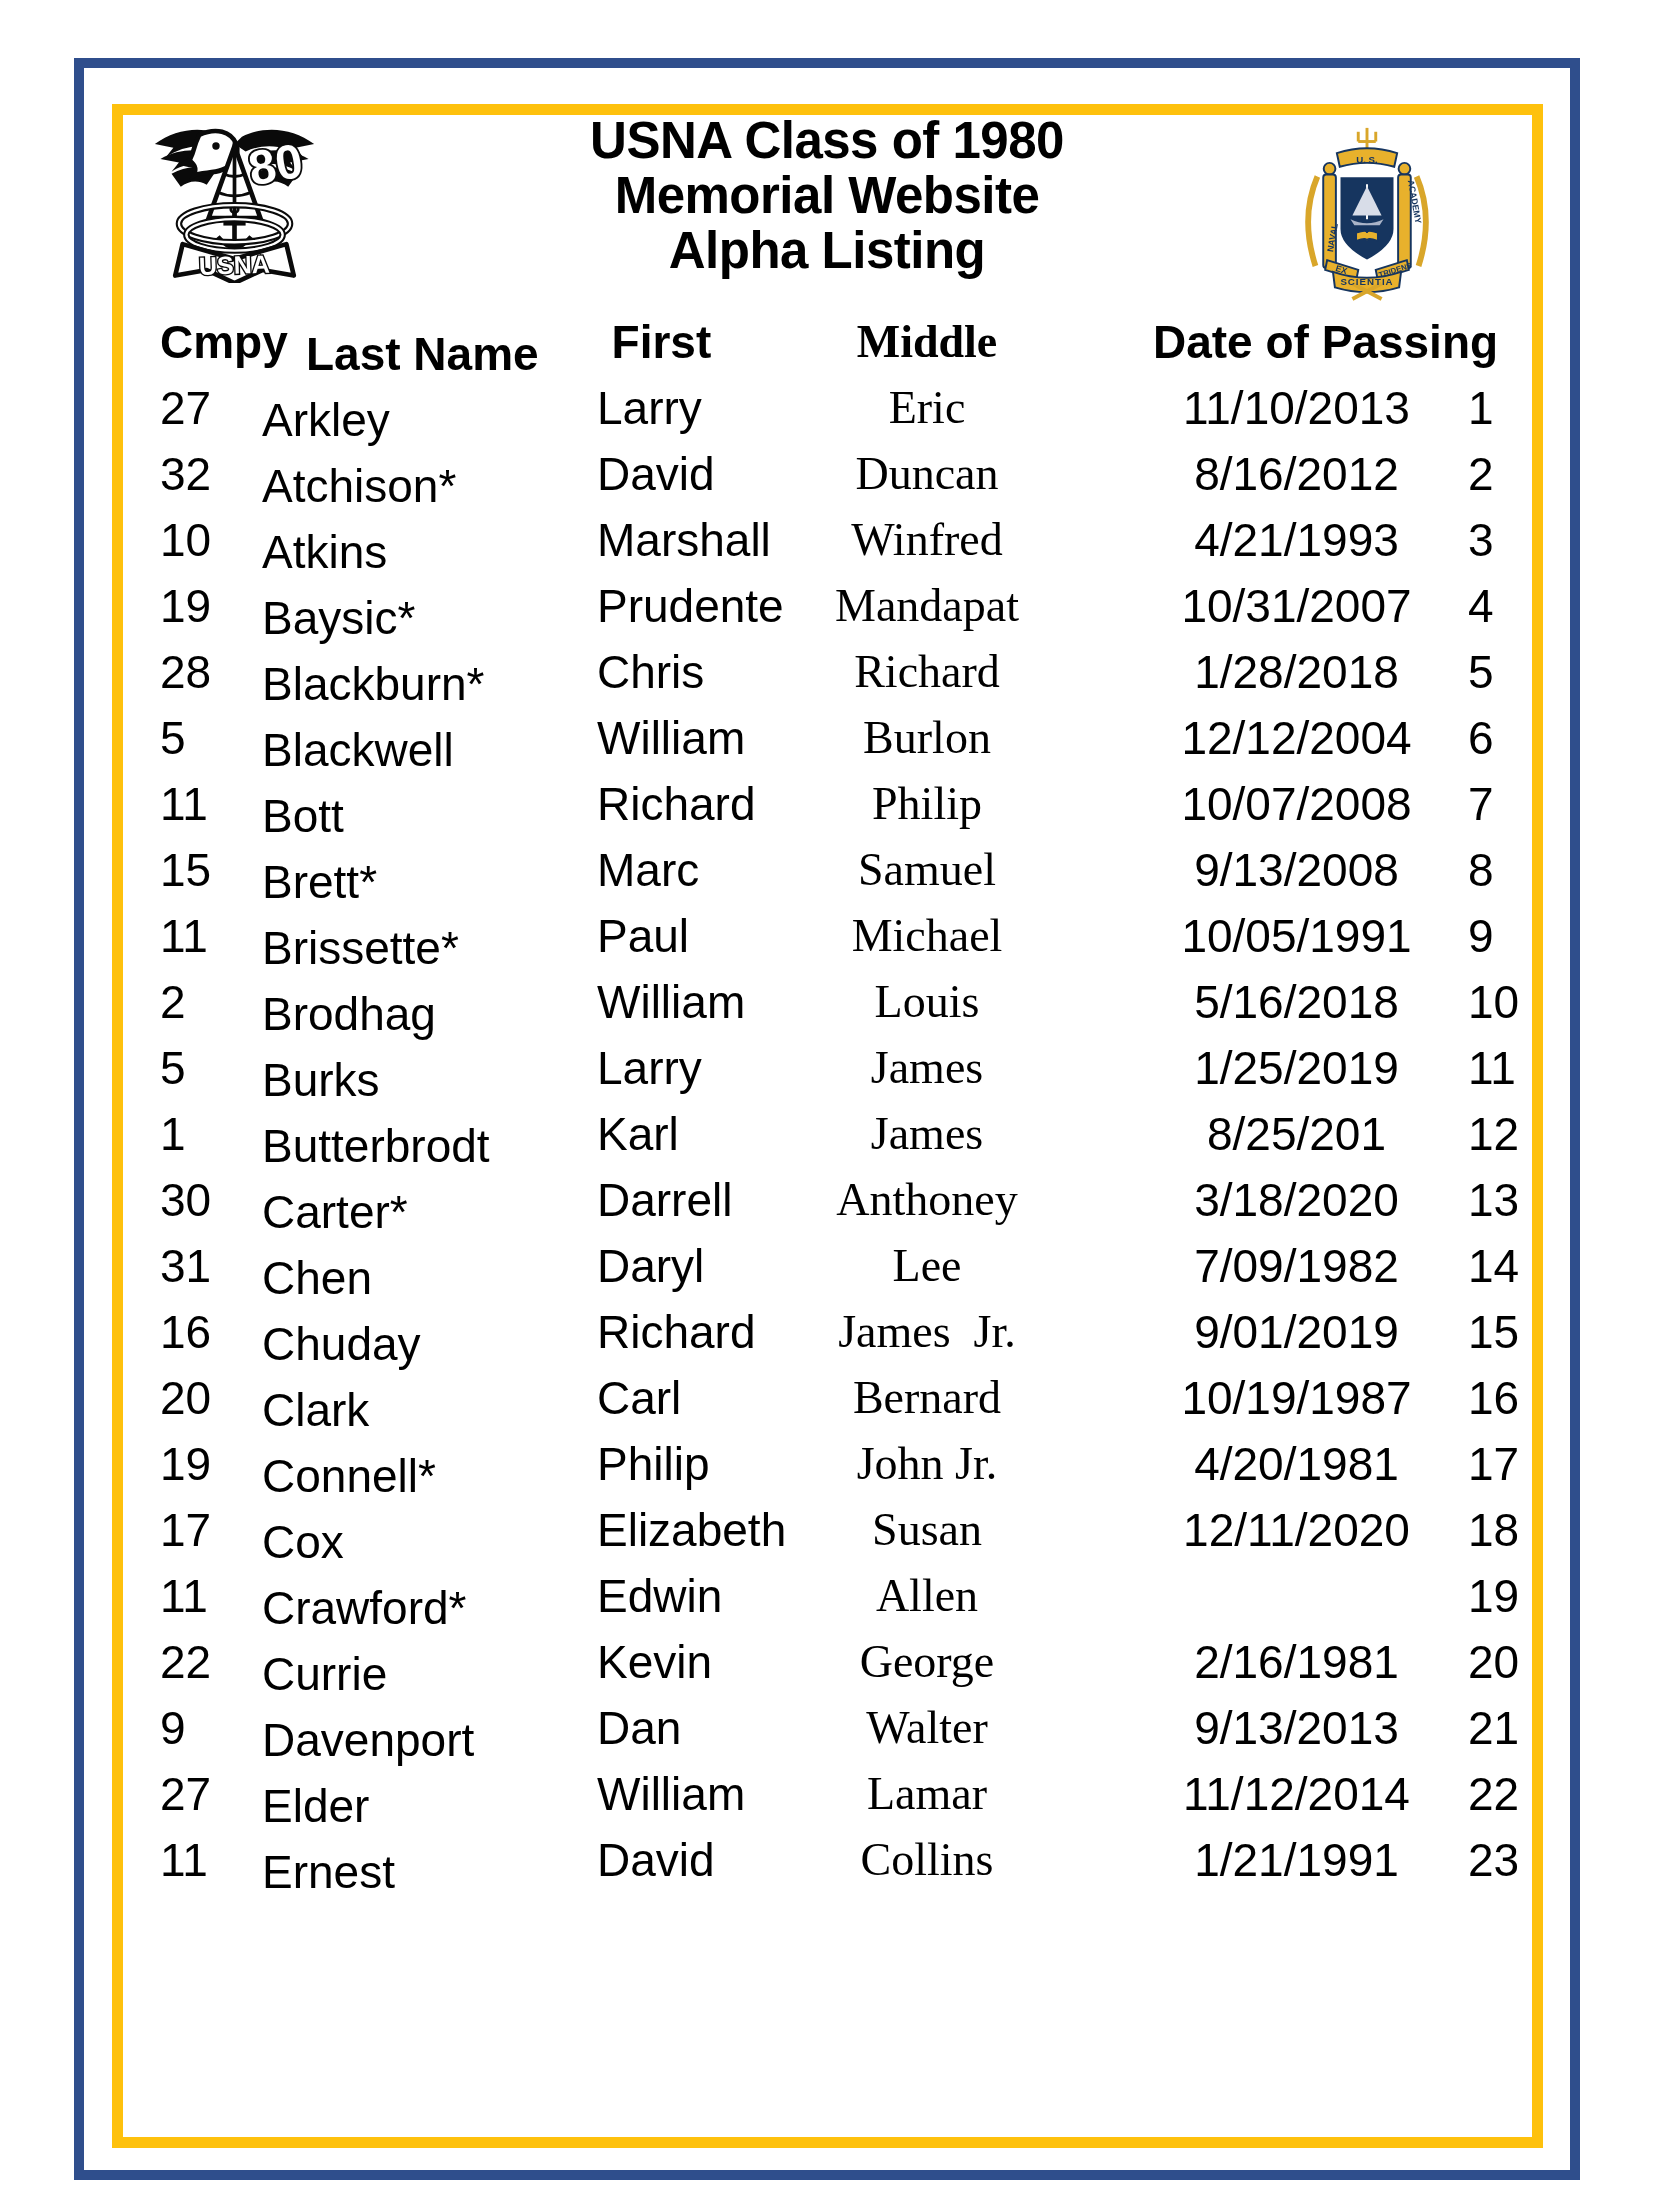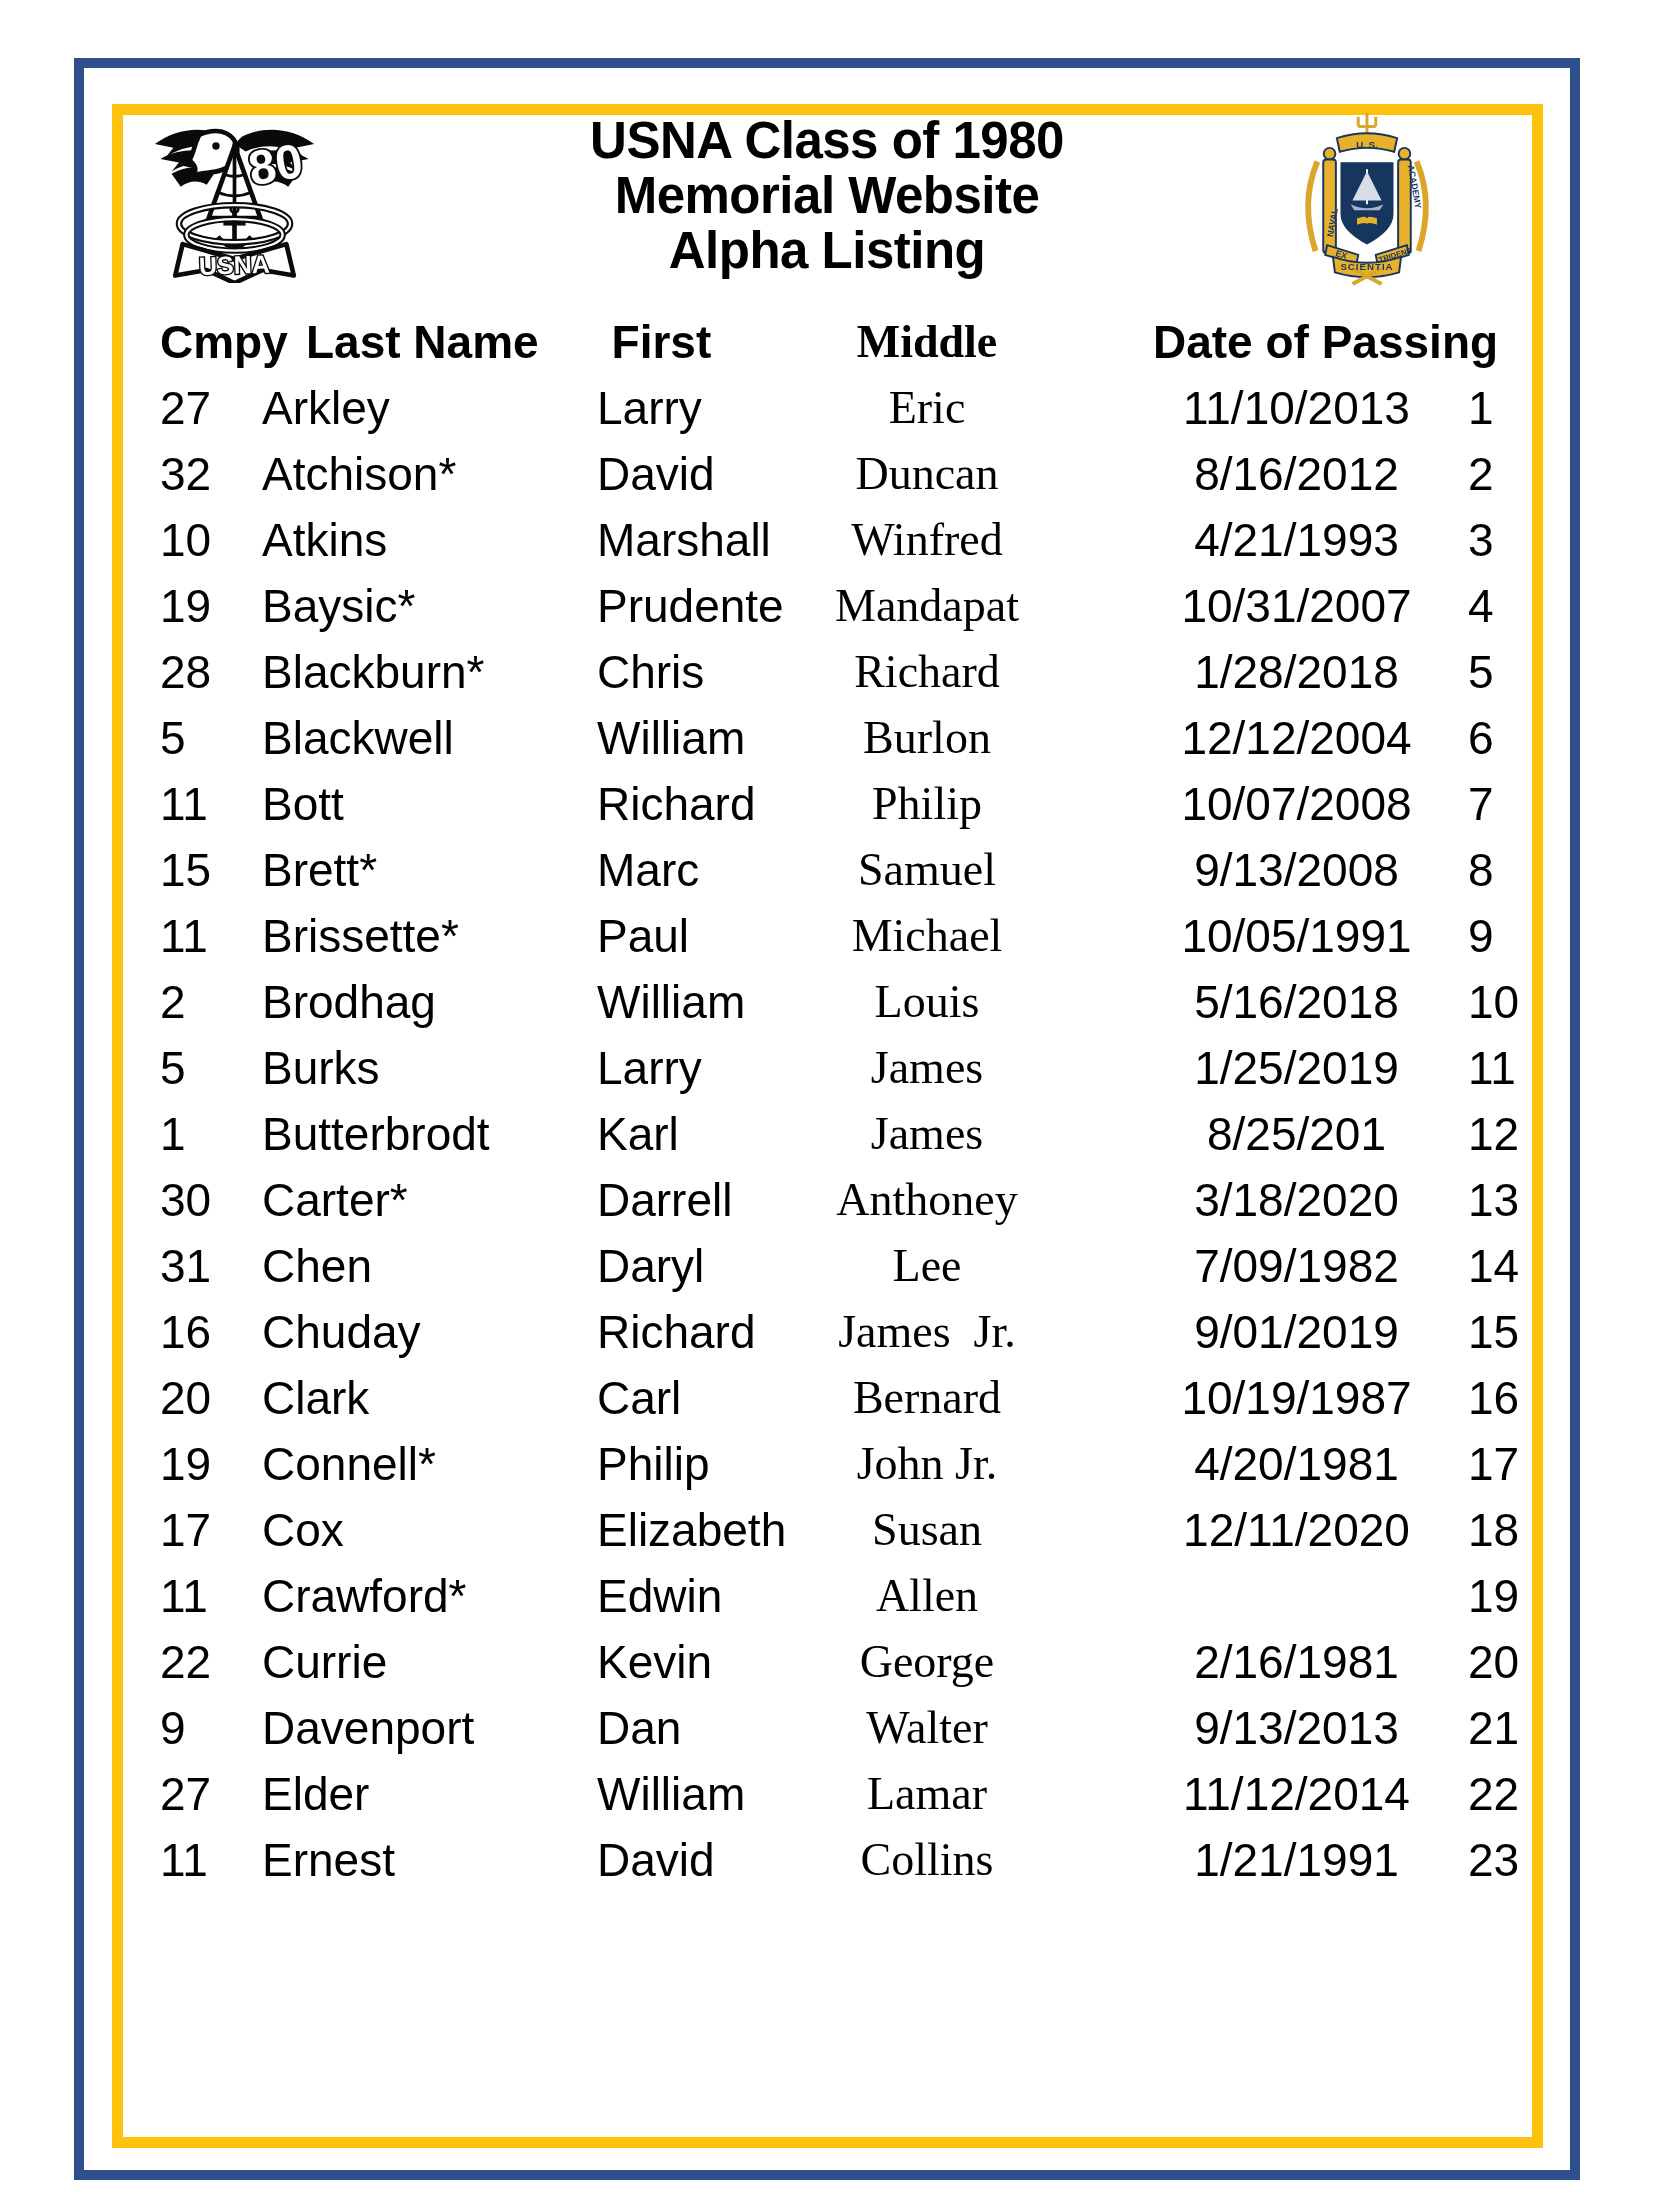--- a/index.html
+++ b/index.html
@@ -22,32 +22,32 @@
     box-sizing:border-box;
     border:11.6px solid var(--frame-gold,#fec10d);
   }
   .title-block{
     position:absolute;left:123px;top:113px;width:1408px;
     text-align:center;font-weight:bold;
     font-size:51px;line-height:55px;
     letter-spacing:-0.5px;
   }
   .crest{position:absolute;left:151px;top:120px;}
-  .seal{position:absolute;left:1294px;top:109px;}
+  .seal{position:absolute;left:1294px;top:124px;}
   .roster{
     position:absolute;left:0;top:309px;width:1656px;
     font-size:46px;line-height:66px;
   }
   .row{position:relative;height:66px;}
   .row span{
     position:absolute;top:0;display:block;
     white-space:pre;overflow:visible;
   }
   .c1{left:160px;width:102px;}
-  .c2{left:262px;width:335px;}
+  .c2{left:262px;width:335px;margin-top:12px;}
   .c3{left:597px;width:238px;}
   .c4{left:835px;width:184px;text-align:center;font-family:Liberation Serif, serif;}
   .c5{left:1130px;width:287px;text-align:center;margin-left:23px;}
   .c6{left:1468px;width:78px;}
   .hdr{font-weight:bold;}
   .hdr .c2{padding-left:44px;}
   .hdr .c3{padding-left:14.6px;}
   svg text{font-family:"Liberation Sans","DejaVu Sans",sans-serif;}
 </style>
 </head>

